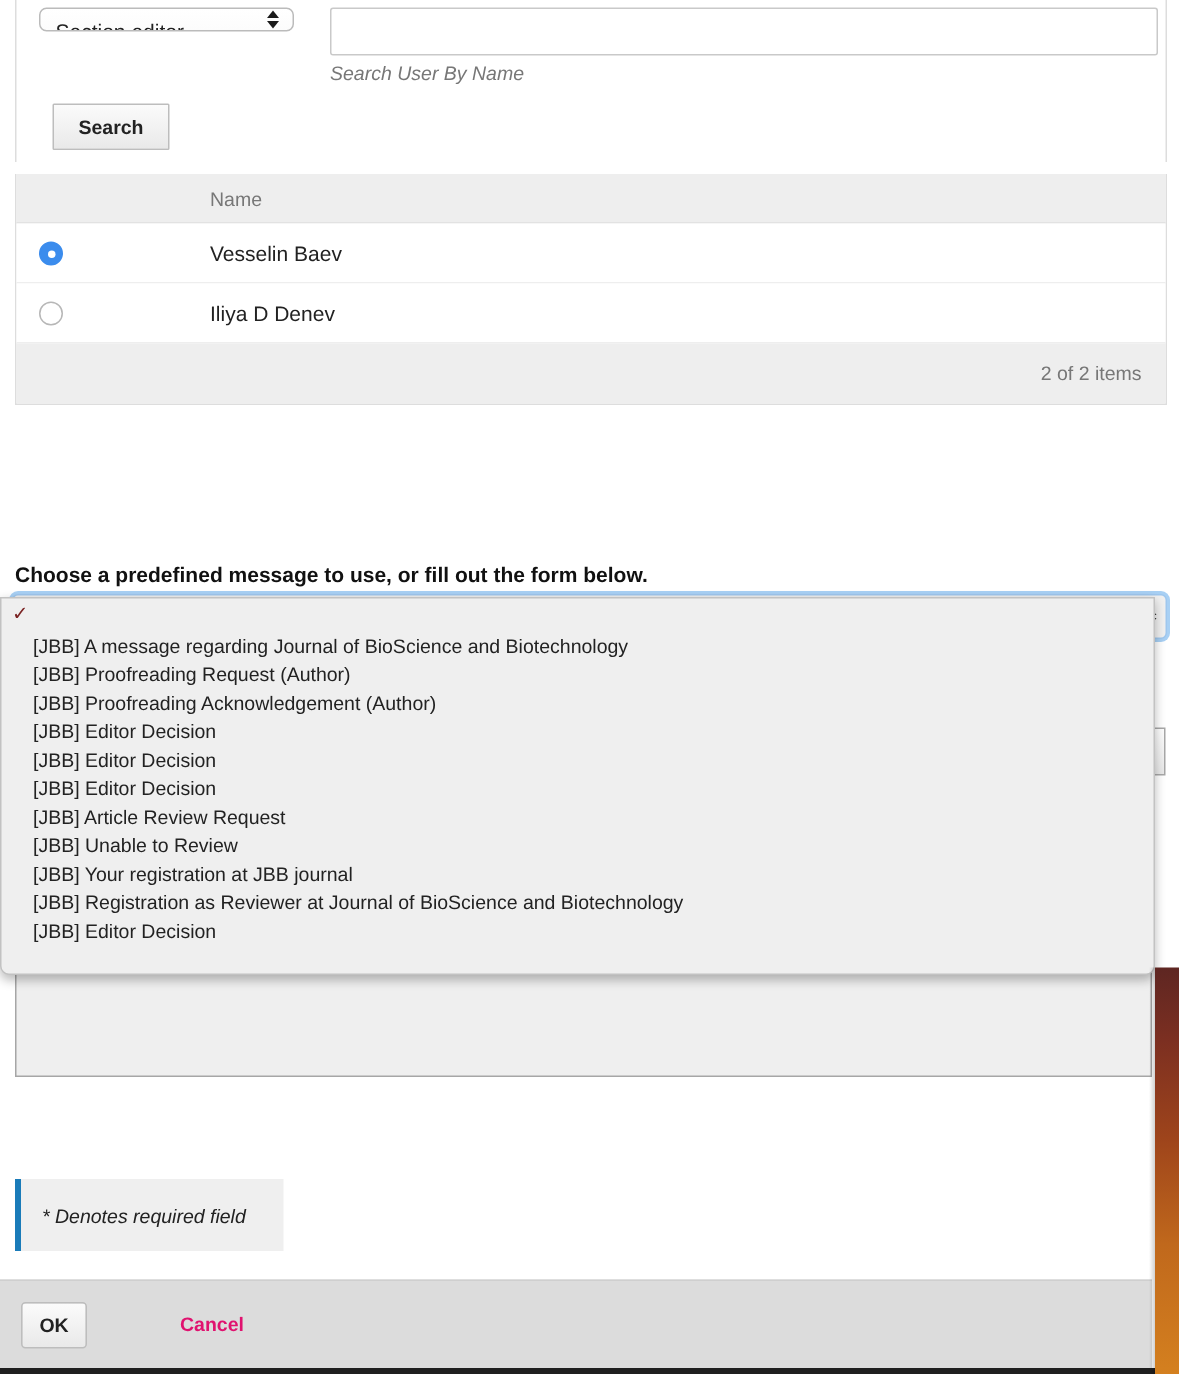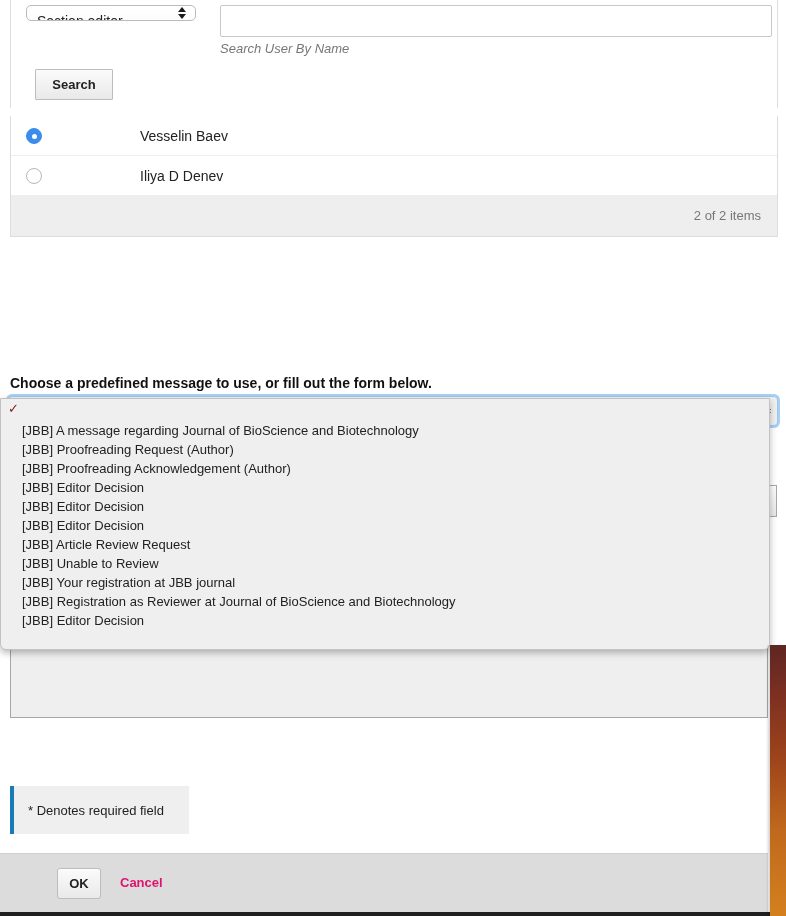--- a/index.html
+++ b/index.html
@@ -155,35 +155,35 @@
 
   
   .req-note {
     position: absolute; left: 10px; top: 786px;
     width: 179px; height: 48px;
     background: #efefef;
     border-left: 4px solid #1a7bb9;
     display: flex; align-items: center;
   }
   .req-note span {
-    padding-left: 14px; font-size: 13px; color: #222;
+    padding-left: 14px; font-size: 13px; font-style: italic; color: #222;
   }
 
   
   .footer {
     position: absolute; left: 0; top: 853px; width: 768px; height: 59px;
     background: #dcdcdc; border-top: 1px solid #cfcfcf;
   }
   .ok-btn {
     position: absolute; left: 14px; top: 14px;
     width: 44px; height: 31px;
     border: 1px solid #bdbdbd; border-radius: 3px;
     background: linear-gradient(#fbfbfb, #e9e9e9);
     font-family: "Liberation Sans", sans-serif;
-    font-size: 13px; font-weight: bold; color: #222; cursor: pointer; margin-left: 43px;
+    font-size: 13px; font-weight: bold; color: #222; cursor: pointer;
   }
   .cancel-link {
     position: absolute; left: 80px; top: 21px;
     font-size: 13px; font-weight: bold; color: #e0126f;
     text-decoration: none; cursor: pointer; margin-left: 40px;
   }
   .footer-base {
     position: absolute; left: 0; top: 912px; width: 786px; height: 4px;
     background: #1f1f1f;
   }
@@ -210,20 +210,23 @@
           <i class="up"></i>
           <i class="dn"></i>
         </span>
     </div>
     <input class="name-input" type="text" value="" style="">
     <div class="hint">Search User By Name</div>
     <button class="search-btn">Search</button>
   </div>
 
   <div class="tbl">
+    <div class="tbl-head">
+      <div class="col-name">Name</div>
+    </div>
 
     <div class="tbl-row">
       <span class="radio on"></span>
       <span class="row-name">Vesselin Baev</span>
     </div>
 
     <div class="tbl-row">
       <span class="radio"></span>
       <span class="row-name">Iliya D Denev</span>
     </div>

